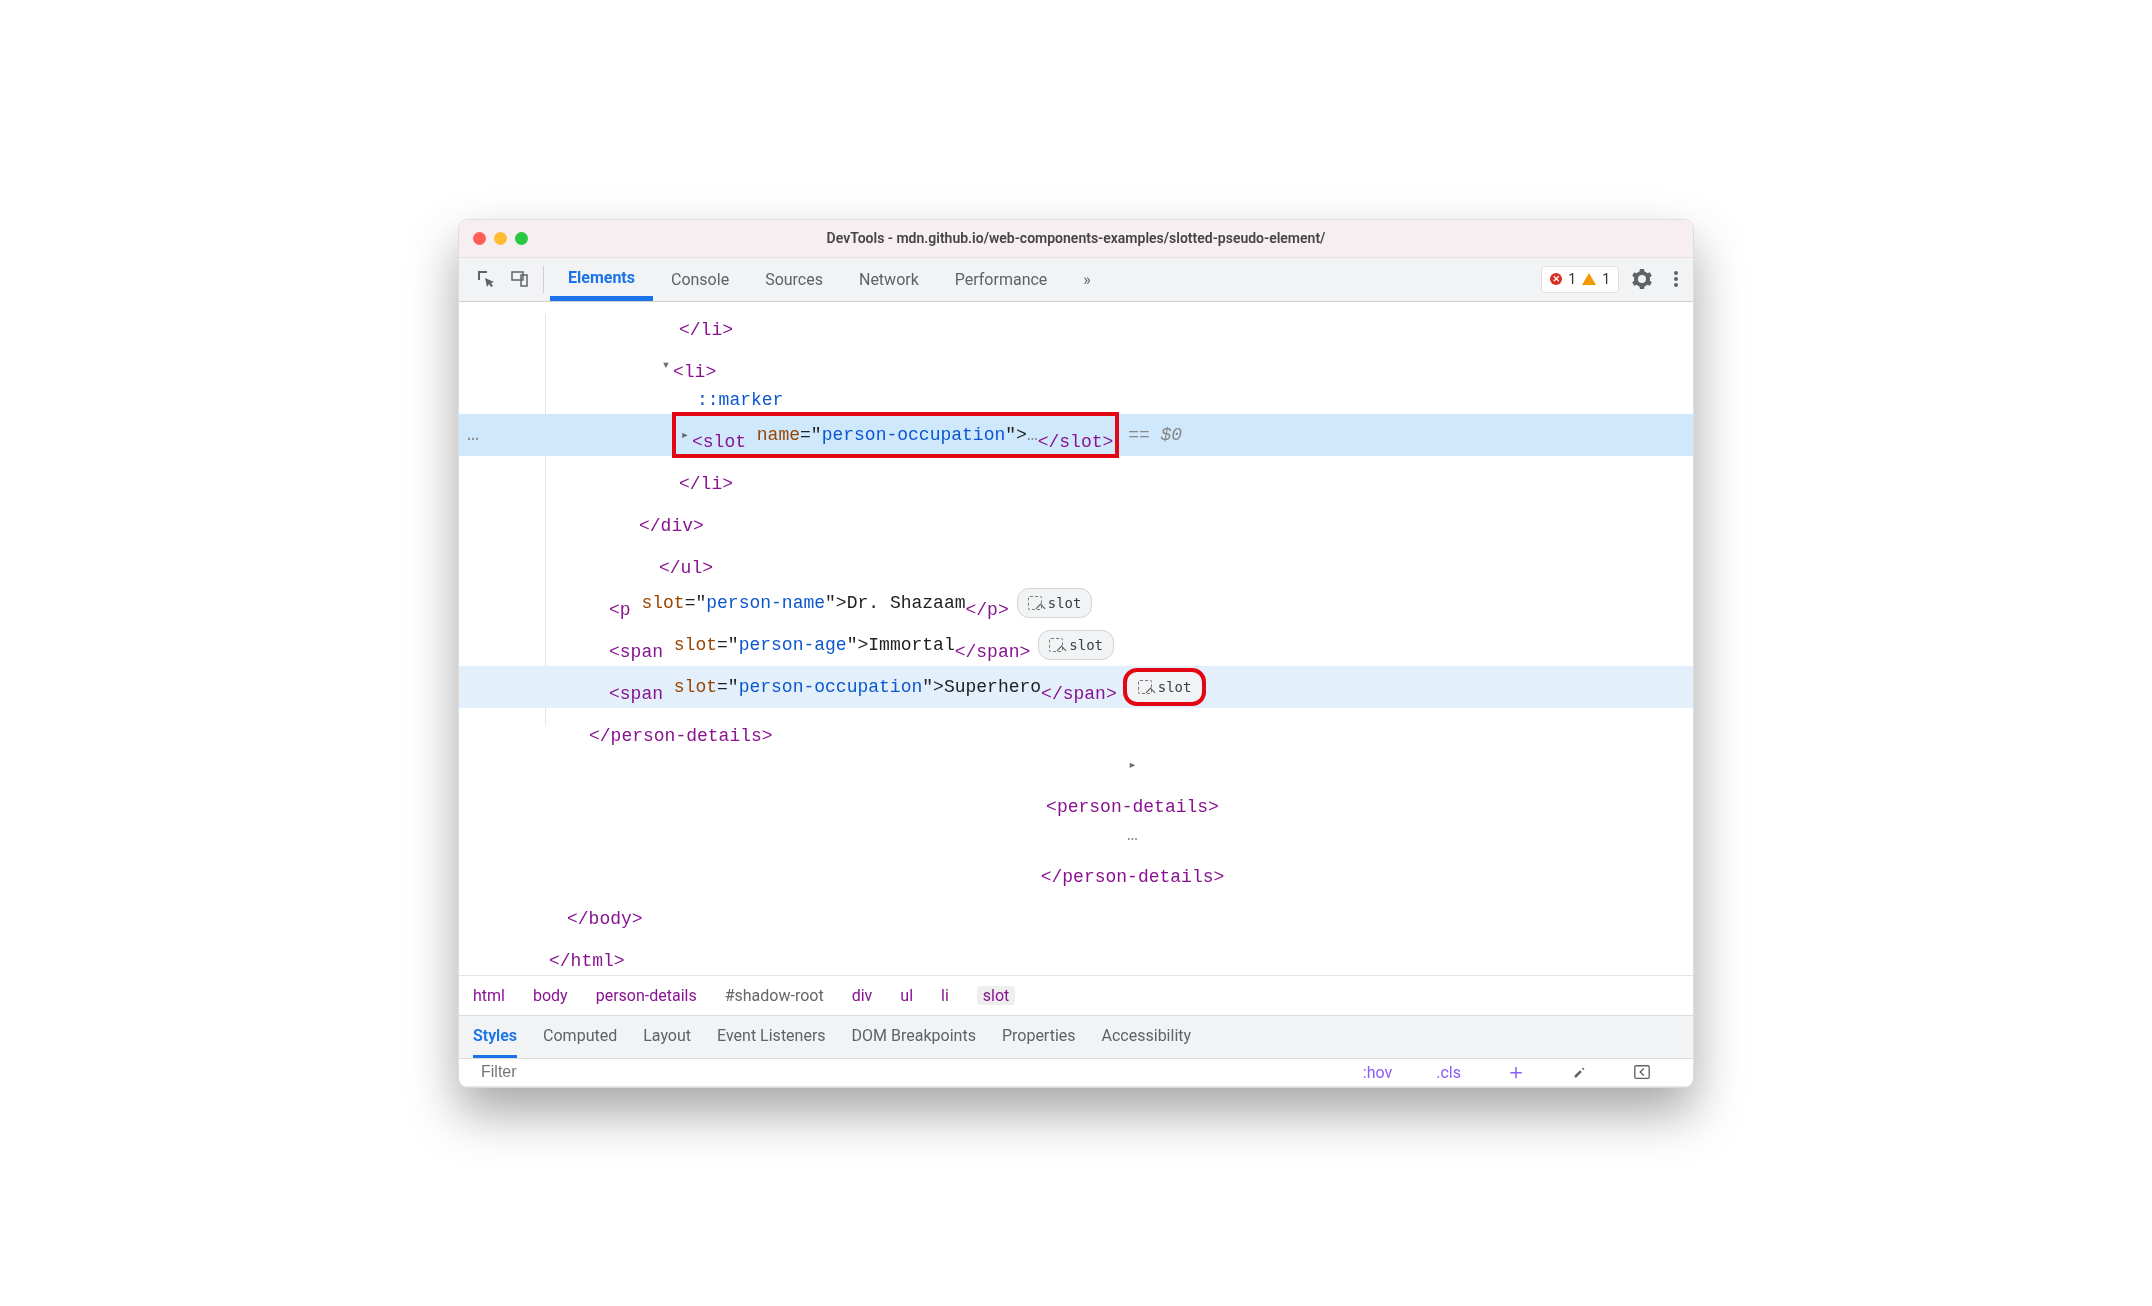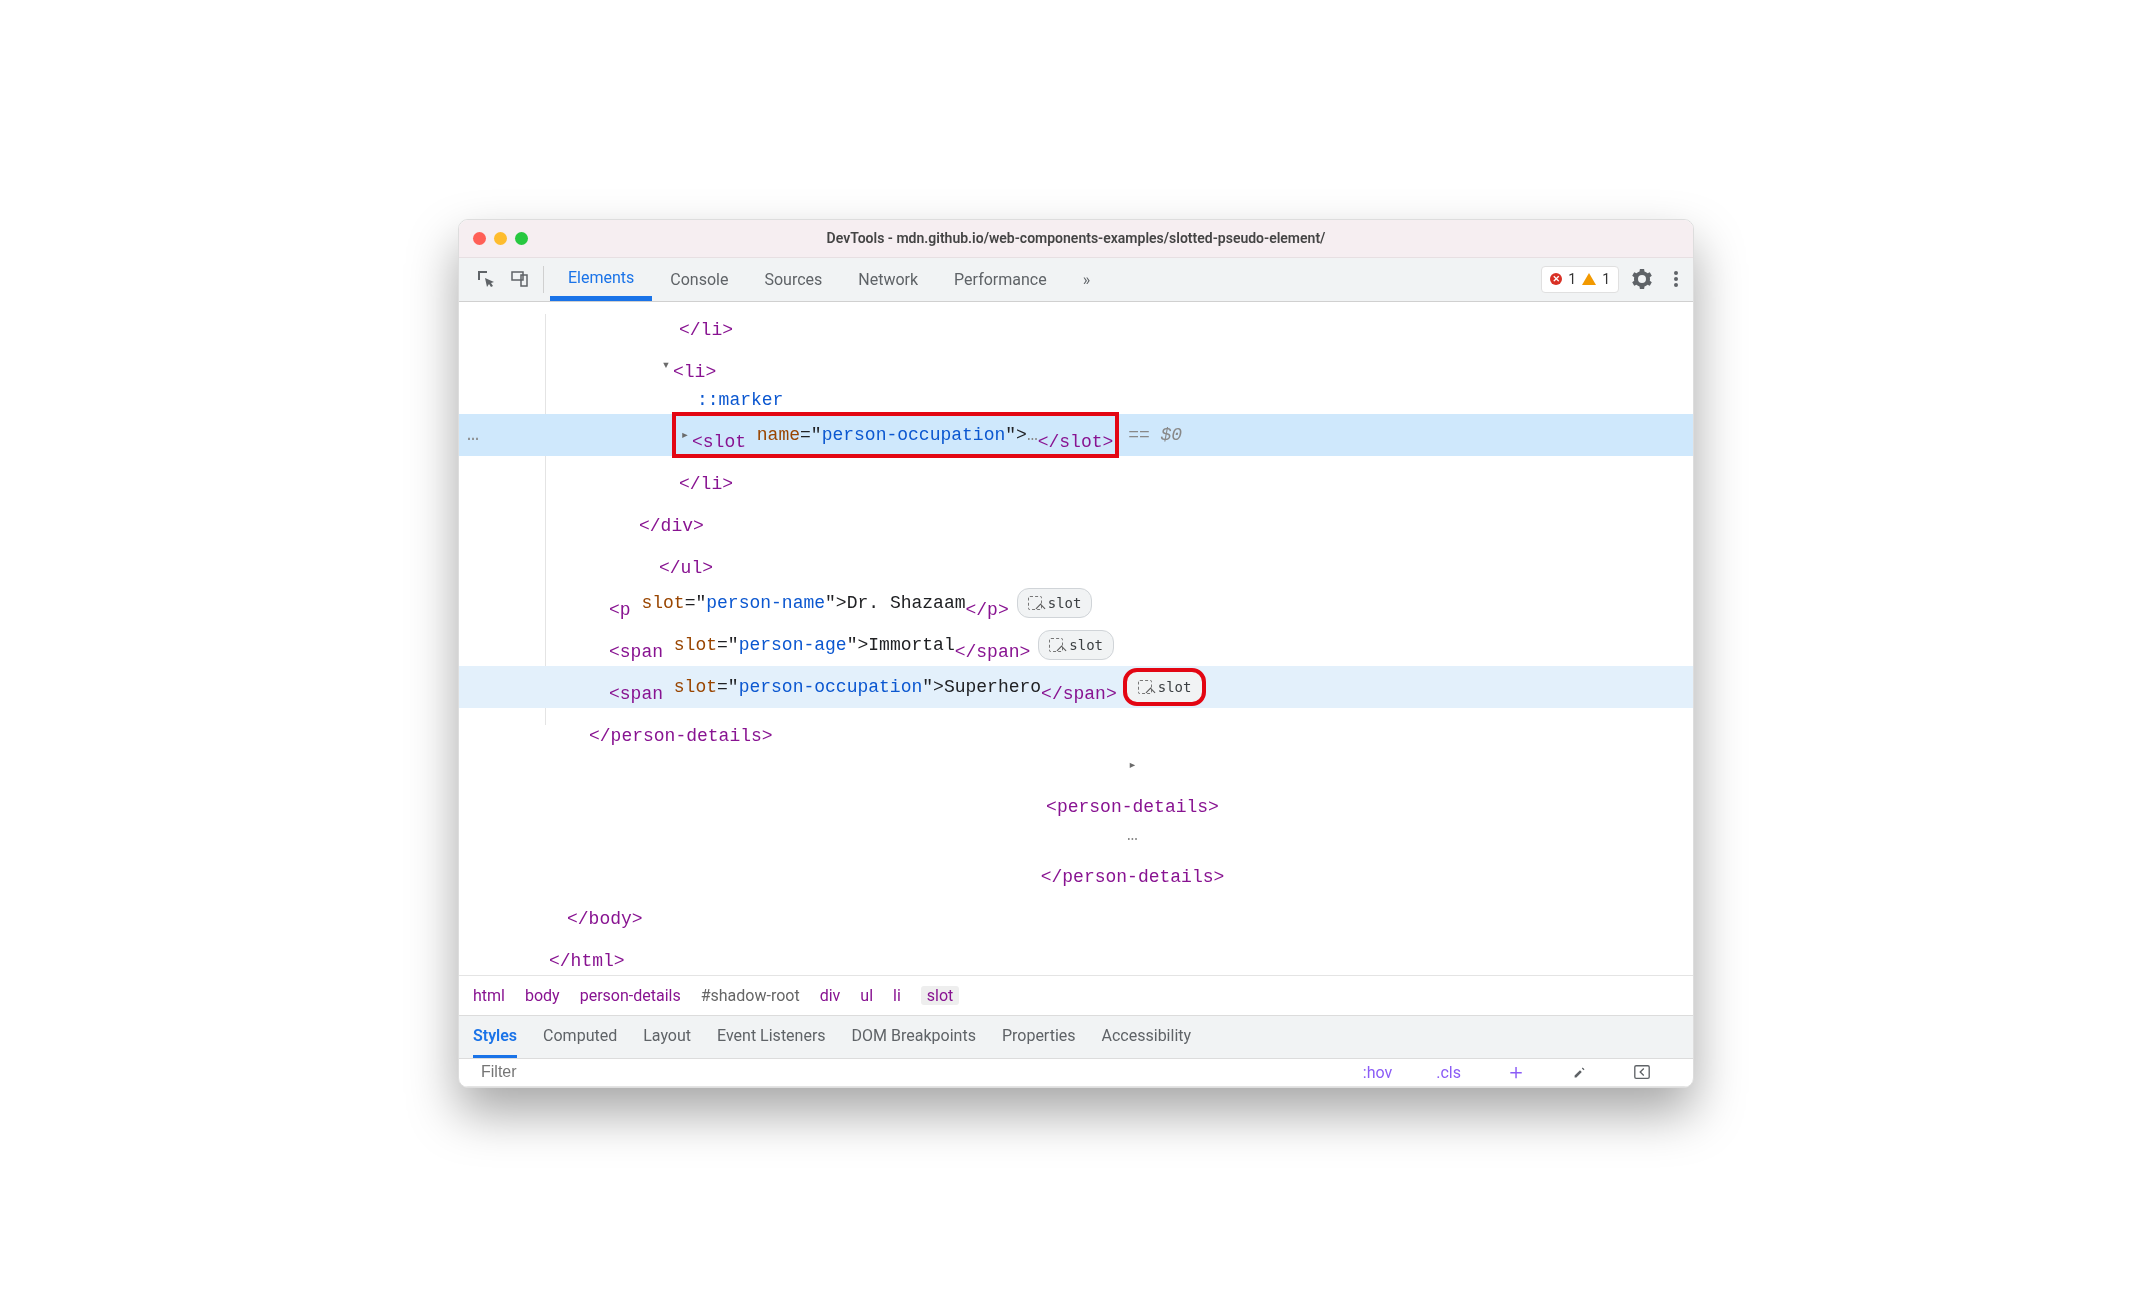--- a/index.html
+++ b/index.html
@@ -59,21 +59,21 @@
     width:34px;
   }
   .toolbar .sep { width:1px; background:#d0d0d0; margin:8px 6px; }
   .toolbar .tabs { display:flex; }
   .toolbar .tab {
     padding: 0 18px;
     display:flex; align-items:center;
     cursor:default;
     color:#5f6367;
   }
-  .toolbar .tab.active { color:#1a73e8; font-weight:400; border-bottom:3px solid #1a73e8; background:#fff0; }
+  .toolbar .tab.active { color:#1a73e8; font-weight:700; border-bottom:3px solid #1a73e8; background:#fff0; }
   .toolbar .tab.active { position:relative; }
   .toolbar .tab.active::after { content:""; position:absolute; bottom:-1px; left:0; right:0; height:3px; background:#1a73e8; }
   .toolbar .spacer { flex:1; }
   .toolbar .counts {
     display:flex; align-items:center; gap:6px;
     border:1px solid #e0e0e0; border-radius:4px;
     padding:2px 8px; margin:8px 6px; background:#fff;
     font-size:14px; color:#333;
   }
   .dot-err { width:12px;height:12px;border-radius:50%;background:#d93025;color:#fff;display:flex;align-items:center;justify-content:center;font-size:9px;font-weight:600;}
@@ -114,21 +114,21 @@
     background:#f1f3f4; border:1px solid #d0d4d8; border-radius:12px;
     padding:0 10px; font-size:14px; color:#3c4043; margin-left:8px;
   }
   .slotpill .pici {
     width:14px;height:14px;border:1px dashed #777;border-radius:2px;position:relative;
   }
   .slotpill .pici::after{content:"";position:absolute;right:-3px;bottom:-3px;width:6px;height:6px;border-left:1px solid #555;border-top:1px solid #555;transform:rotate(45deg);}
 
   
   .breadcrumb {
-    display:flex; gap:20px; padding:10px 14px;
+    display:flex; gap:28px; padding:10px 14px;
     border-top:1px solid #e4e4e4;
     font-size:16px; color:#881391;
   }
   .breadcrumb .bc.active { background:#eee; padding:0 6px; border-radius:3px; }
   .breadcrumb .bc.dim { color:#666; }
 
   
   .stabs {
     display:flex; gap:26px; padding:0 14px;
     border-top:1px solid #dcdcdc; border-bottom:1px solid #dcdcdc;

